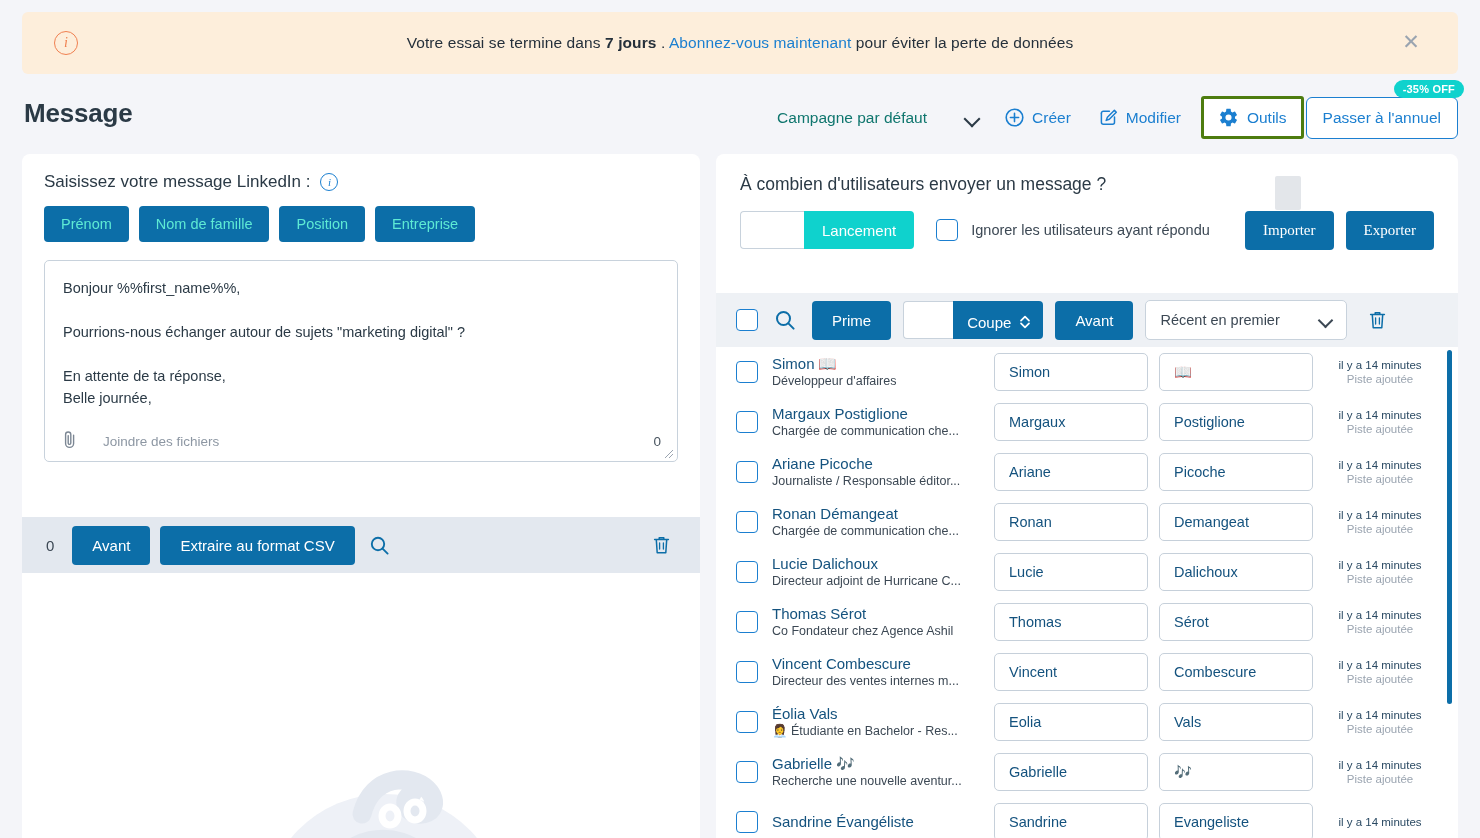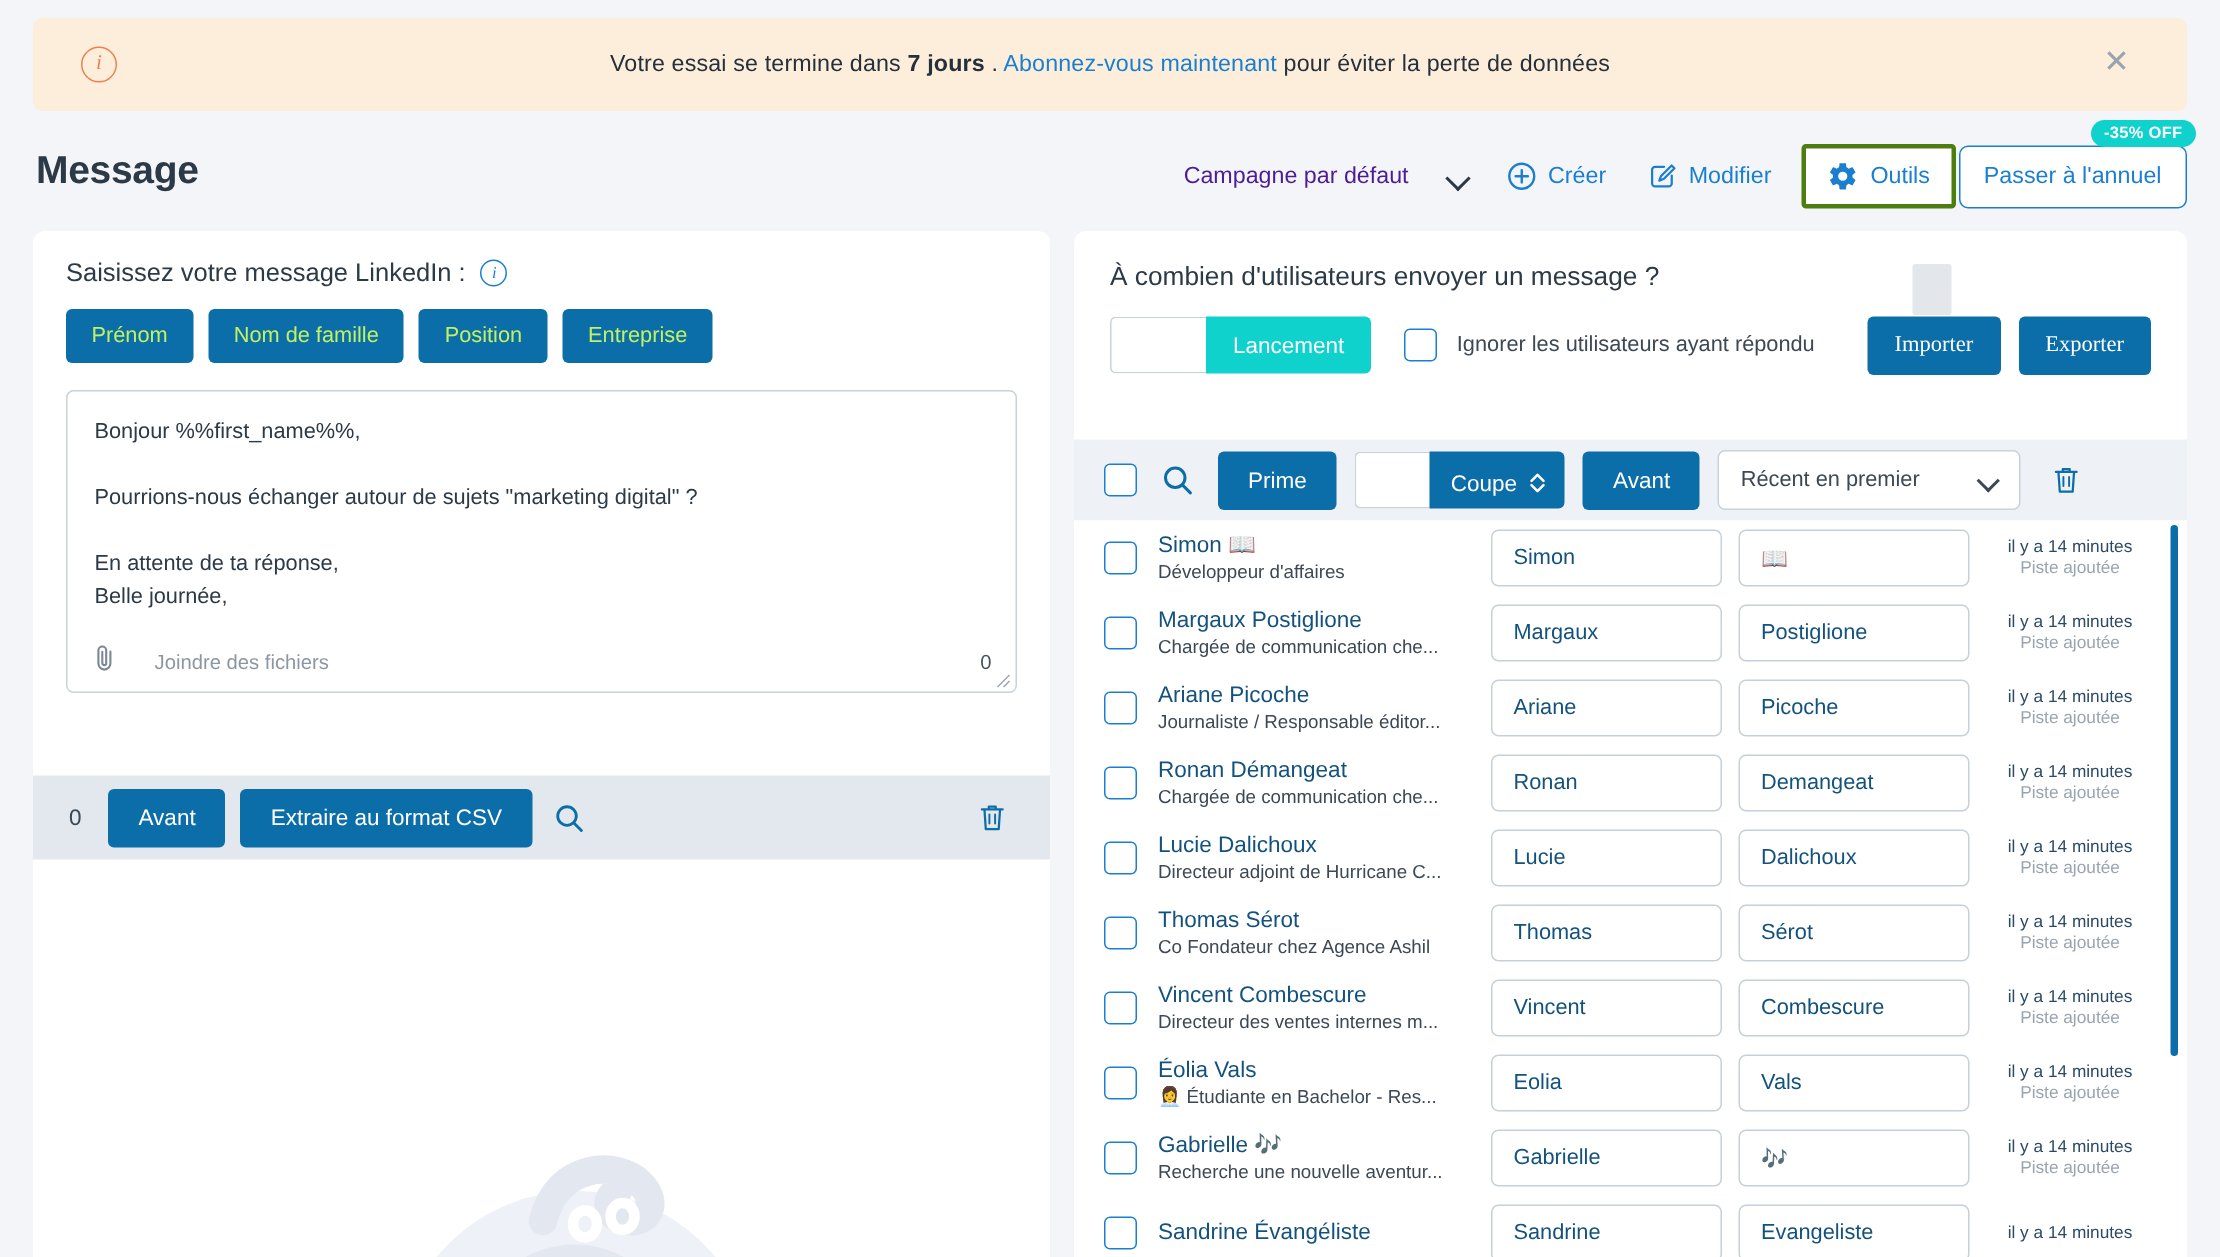--- a/index.html
+++ b/index.html
@@ -39,22 +39,22 @@
   
   .page-title {
     position: absolute; left: 24px; top: 98px;
     font-size: 26px; font-weight: 700; color: #2b3a46; letter-spacing: -0.2px;
   }
   .header-actions {
     position: absolute; right: 22px; top: 96px;
     display: flex; align-items: center; gap: 0px;
   }
   .campaign-select {
-    display: flex; align-items: center; gap: 26px;
-    font-size: 15.5px; color: #4c1d95; cursor: pointer; padding-right: 12px; margin-left: 44px;
+    display: flex; align-items: center; gap: 38px;
+    font-size: 15.5px; color: #0f766e; cursor: pointer; padding-right: 12px; margin-left: 44px;
   }
   .chev { display:inline-block; width:14px; height:14px; position: relative; }
   .chev::before {
     content:""; position:absolute; left:1px; top:2px; width:10px; height:10px;
     border-right:2px solid #2b3a46; border-bottom:2px solid #2b3a46;
     transform: rotate(45deg);
   }
   .hdr-btn {
     display: flex; align-items: center; gap: 8px;
     font-size: 15.5px; color: #1b7fd0; cursor: pointer;
@@ -93,21 +93,21 @@
     display: flex; align-items: center; gap: 10px;
     margin: 18px 0 0 22px; font-size: 17px; color: #2b3a46; font-weight: 400; text-align: right;
   }
   .info-circle {
     width: 18px; height: 18px; border: 1.4px solid #1b7fd0; border-radius: 50%;
     color: #1b7fd0; font-size: 11px; display: flex; align-items: center;
     justify-content: center; font-family: "Liberation Serif", serif; font-style: italic;
   }
   .var-row { display: flex; gap: 10px; margin: 14px 0 0 22px; }
   .var-btn {
-    background: #0c6ea8; color: #bef264; border: none; border-radius: 4px;
+    background: #0c6ea8; color: #5eead4; border: none; border-radius: 4px;
     font-size: 14.5px; padding: 10px 17px; cursor: pointer;
     font-family: "Liberation Sans", sans-serif;
   }
   .msg-box {
     margin: 18px 22px 0 22px; border: 1px solid #c8d2dc; border-radius: 5px;
     height: 202px; position: relative; background: #ffffff;
   }
   .msg-text {
     padding: 16px 18px 0 18px; font-size: 14.5px; color: #2b3a46; line-height: 22px;
     white-space: pre-wrap;

